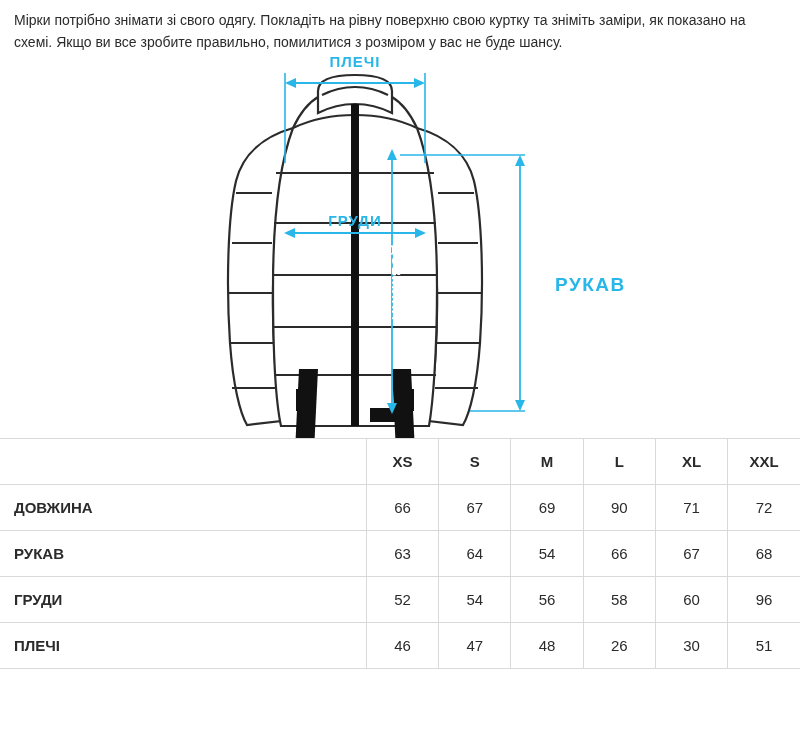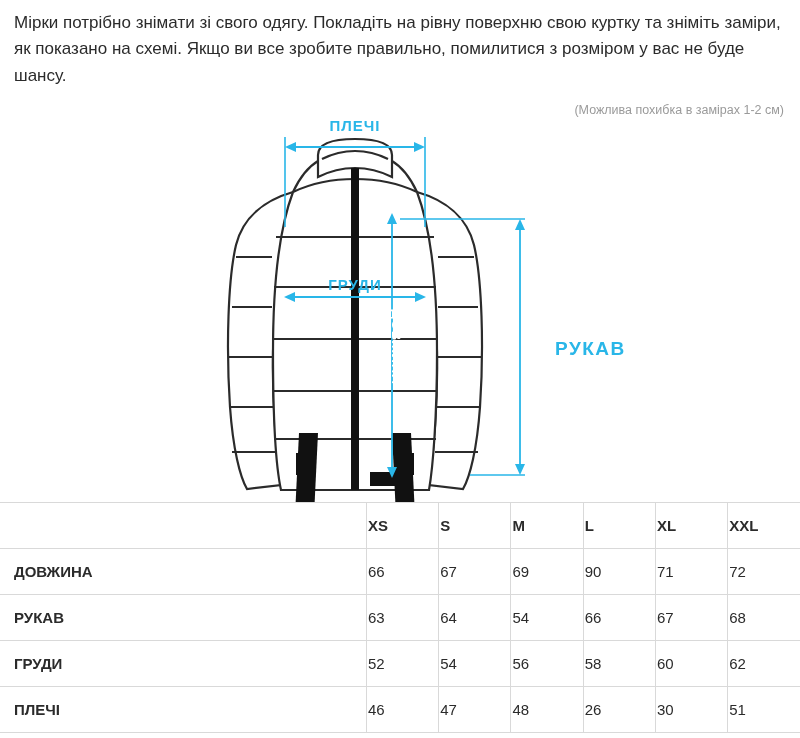--- a/index.html
+++ b/index.html
@@ -13,21 +13,21 @@
     color: #222222;
   }
   #page {
     position: relative;
     width: 800px;
     height: 738px;
     overflow: hidden;
   }
   .intro {
     padding: 10px 8px 0 14px;
-    font-size: 17px;
+    font-size: 14px;
     line-height: 1.55;
     color: #2b2b2b;
     max-width: 790px;
   }
   .note {
     text-align: right;
     font-size: 12.5px;
     color: #9a9a9a;
     padding: 14px 16px 0 0;
   }
@@ -43,21 +43,21 @@
   }
   table.sizes {
     width: 800px;
     border-collapse: collapse;
     table-layout: fixed;
     font-size: 15px;
   }
   table.sizes tr { height: 46px; }
   table.sizes th, table.sizes td {
     border: 1px solid #d9d9d9;
-    text-align: left;
+    text-align: center;
     color: #2b2b2b;
     font-weight: normal;
   }
   table.sizes th.size-head {
     font-weight: bold;
     font-size: 15px;
   }
   table.sizes td.row-label,
   table.sizes th.corner {
     text-align: left;
@@ -96,21 +96,20 @@
   .jk-line { stroke: #2b2b2b; fill: none; stroke-width: 2.2; }
   .jk-fill { fill: #ffffff; stroke: #2b2b2b; stroke-width: 2.2; }
   .jk-dark { fill: #111111; stroke: none; }
 </style>
 </head>
 <body>
 
 <div id="page">
 
   <div class="intro">Мірки потрібно знімати зі свого одягу. Покладіть на рівну поверхню свою куртку та зніміть заміри, як показано на схемі. Якщо ви все зробите правильно, помилитися з розміром у вас не буде шансу.</div>
-  <div class="note">(Можлива похибка в замірах 1-2 см)</div>
 
   <div class="diagram-wrap">
     <svg class="diagram" width="800" height="385" viewBox="0 0 800 385">
 
       <g>
 
         <path class="jk-fill" d="M293,75 C265,83 243,100 236,128 C228,162 226,230 230,290 C233,332 240,360 247,372 L281,368 C276,330 272,280 273,235 C274,190 279,140 293,110 Z"></path>
 
         <path class="jk-fill" d="M417,75 C445,83 467,100 474,128 C482,162 484,230 480,290 C477,332 470,360 463,372 L429,368 C434,330 438,280 437,235 C436,190 431,140 417,110 Z"></path>
 
@@ -226,21 +225,21 @@
         <td>67</td>
         <td>68</td>
       </tr>
       <tr>
         <td class="row-label">ГРУДИ</td>
         <td>52</td>
         <td>54</td>
         <td>56</td>
         <td>58</td>
         <td>60</td>
-        <td>62</td>
+        <td>96</td>
       </tr>
       <tr>
         <td class="row-label">ПЛЕЧІ</td>
         <td>46</td>
         <td>47</td>
         <td>48</td>
         <td>26</td>
         <td>30</td>
         <td>51</td>
       </tr>

